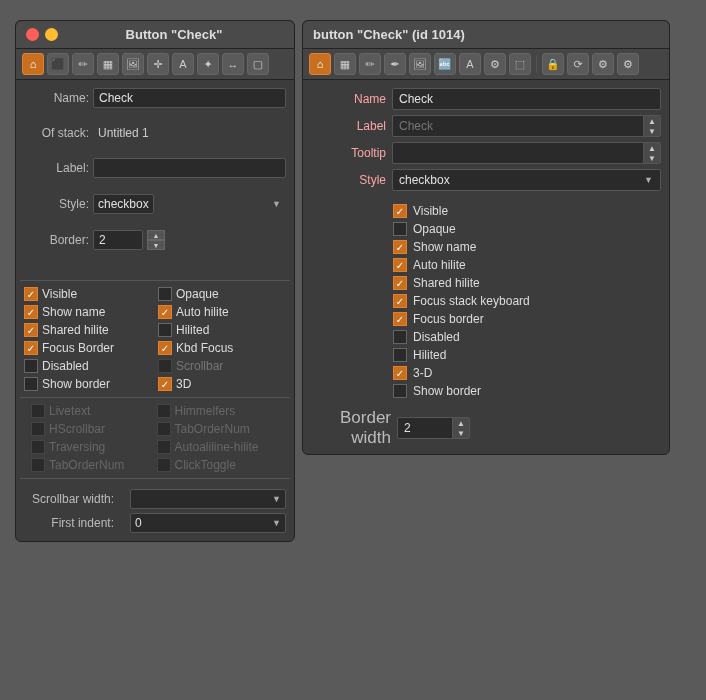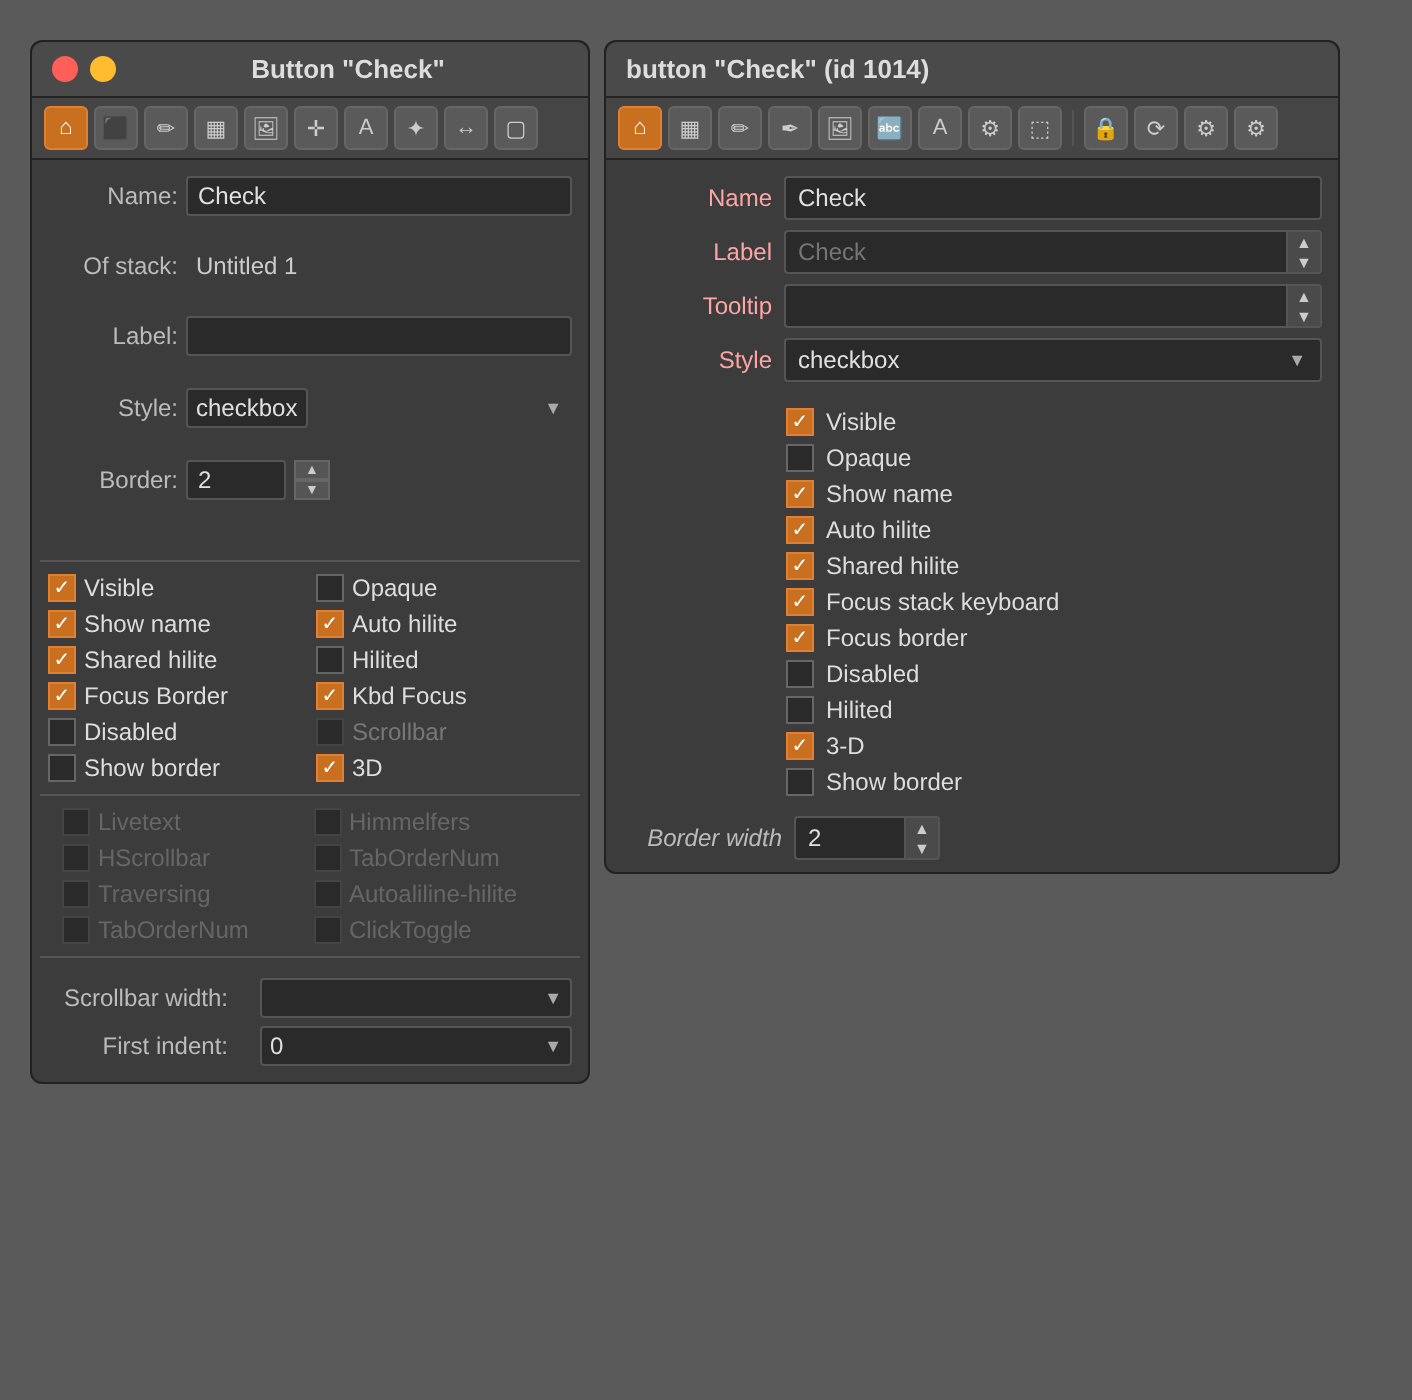--- a/index.html
+++ b/index.html
@@ -401,22 +401,21 @@
     .border-width-row {
       display: flex;
       align-items: center;
       gap: 6px;
       padding: 6px 8px;
     }
     .border-width-label {
       width: 80px;
       text-align: right;
       color: #bbb;
-      font-size: 12px;
-      font-style: italic;
+      font-size: 17px;
     }
     .bw-input-wrap {
       display: flex;
     }
     .bw-input {
       width: 55px;
       background: #2a2a2a;
       border: 1px solid #555;
       border-right: none;
       color: #e0e0e0;

